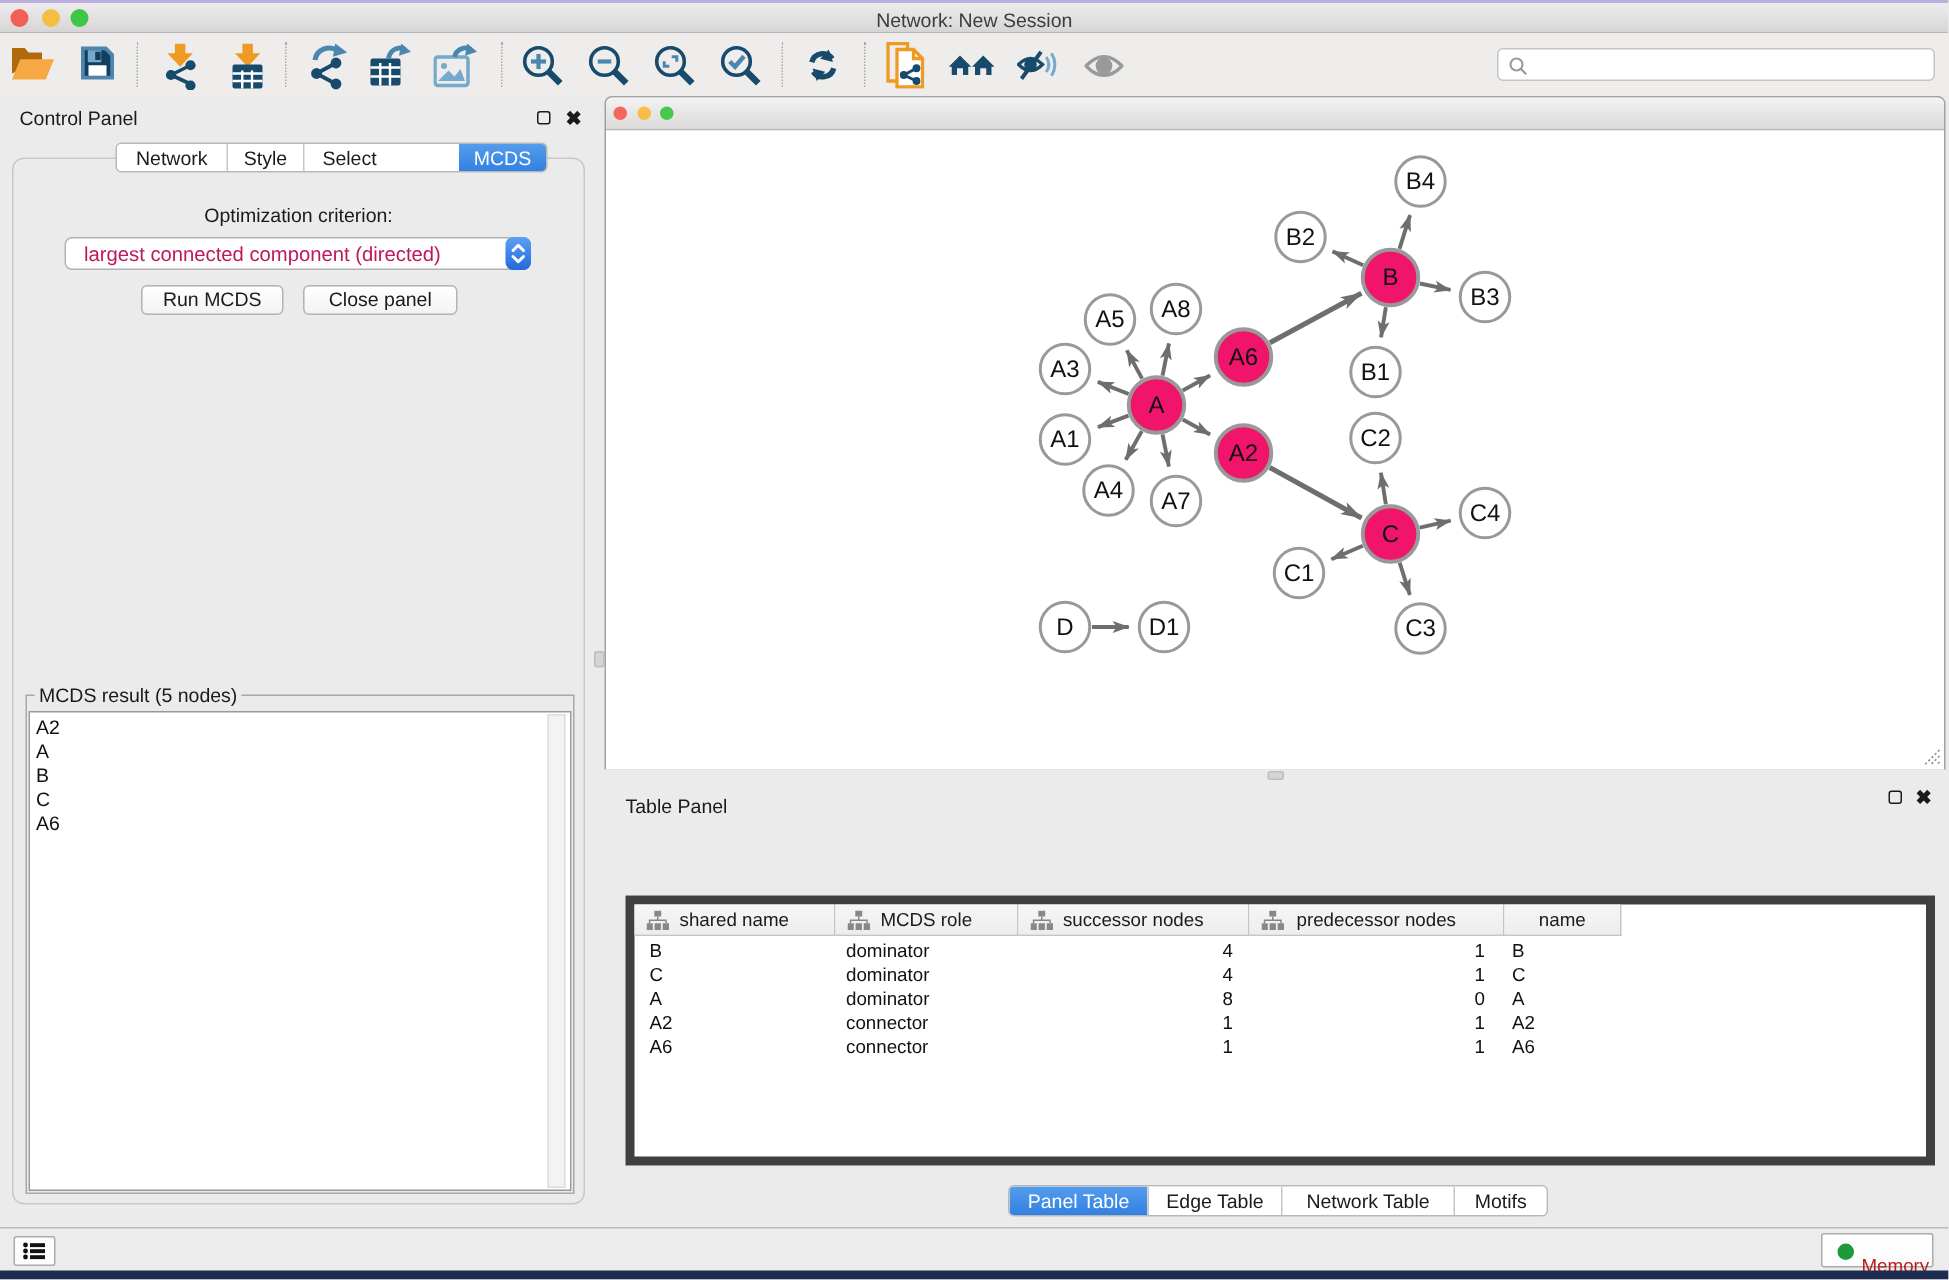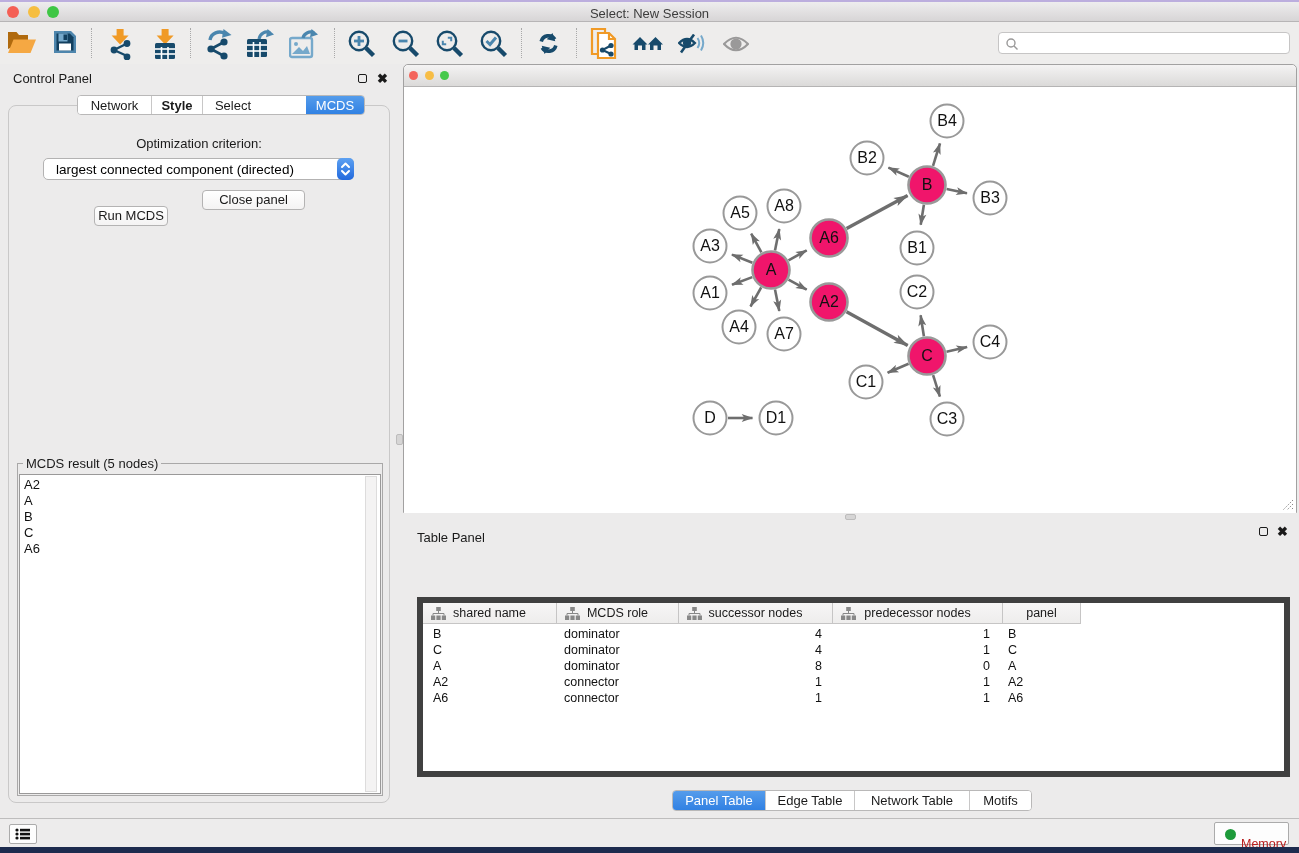--- a/index.html
+++ b/index.html
@@ -22,21 +22,21 @@
 #cptitle{left:13px;top:71px;font-size:13px;color:#1a1a1a;}
 #cpbox{left:8px;top:105px;width:382px;height:698px;border:1.5px solid #c9c8c8;border-radius:8px;background:#ecebeb;}
 
 .tabbar{position:absolute;display:flex;border:1px solid #b9b8b8;border-radius:4px;background:#fff;overflow:hidden;}
 .tab{font-size:13px;color:#1a1a1a;text-align:center;line-height:19px;background:#fff;border-left:1px solid #c8c7c7;}
 .tab:first-child{border-left:none;}
 .tabsel{background:linear-gradient(#559ceb,#3181e3);color:#fff;border-left:none;}
 #cptabs{left:77px;top:95px;height:20px;}
 #optlabel{left:8px;top:136px;width:382px;text-align:center;font-size:13px;color:#1a1a1a;}
 #dropdown{left:43px;top:158px;width:311px;height:22px;background:#fff;border:1px solid #b3b2b2;border-radius:5px;}
-#dropdown .txt{position:absolute;left:12px;top:3px;font-size:13.5px;color:#000000;}
+#dropdown .txt{position:absolute;left:12px;top:3px;font-size:13.5px;color:#be185d;}
 #dropbtn{position:absolute;right:-1px;top:-1px;width:17px;height:22px;background:linear-gradient(#5da1f2,#2269dd);border-radius:5px;}
 .btn{position:absolute;height:20px;background:linear-gradient(#ffffff,#f4f3f3);border:1px solid #b4b3b3;border-radius:4px;font-size:13px;color:#1a1a1a;text-align:center;line-height:18px;}
 
 #fieldset{left:17px;top:463px;width:366px;height:333px;border:1px solid #a9a8a8;}
 #fslegend{position:absolute;left:5px;top:-8px;background:#ecebeb;padding:0 3px;font-size:13px;color:#1a1a1a;}
 #listbox{position:absolute;left:1px;top:10px;width:362px;height:320px;background:#fff;border:1px solid #9a9999;}
 #listbox .item{font-size:13px;color:#111;line-height:16px;padding-left:4px;}
 #lbscroll{position:absolute;right:3px;top:1px;width:12px;height:316px;background:#f4f3f3;border:1px solid #dddcdc;}
 
 #statusbar{left:0;top:818px;width:1299px;height:29px;background:#edecec;border-top:1px solid #bebdbd;}
@@ -59,21 +59,21 @@
 .xmark{position:absolute;font-size:13px;font-weight:bold;color:#1a1a1a;line-height:10px;}
 .grip{position:absolute;}
 </style>
 </head>
 <body>
 <div id="purple" class="abs"></div>
 <div id="titlebar" class="abs">
   <div class="tl" style="left:7px;background:#f45f55;"></div>
   <div class="tl" style="left:28px;background:#f6be40;"></div>
   <div class="tl" style="left:47px;background:#3fc645;"></div>
-  <div id="titletext" class="abs">Select: New Session</div>
+  <div id="titletext" class="abs">Network: New Session</div>
 </div>
 <div id="toolbar" class="abs">
   <svg class="ticon" style="left:8px;top:8px;" width="29" height="25" viewBox="0 0 29 25">
       <path d="M0 2 L8.5 2 L11 5 L20 5 L20 10 L0 19 Z" fill="#b06a0e"></path>
       <path d="M5.5 9.5 L28 9.5 L22.5 23 L0 23 Z" fill="#f5a843"></path>
     </svg>
   <svg class="ticon" style="left:53px;top:8px;" width="24" height="24" viewBox="0 0 24 24">
       <path d="M1 1 H18 L23 6 V23 H1 Z" fill="#4e86ad"></path>
       <path d="M3.5 3.5 H16.8 L20.5 7.2 V20.5 H3.5 Z" fill="#123f5e"></path>
       <rect x="5.5" y="3.5" width="9" height="8" fill="#76a9cb"></rect>
@@ -187,35 +187,35 @@
   </div>
 </div>
 
 <div id="cpheader" class="abs"></div>
 <div id="cptitle" class="abs">Control Panel</div>
 <div class="sq" style="left:358px;top:74px;border-radius:2px;"></div>
 <div class="xmark" style="left:377px;top:74px;">✖</div>
 <div id="cpbox" class="abs"></div>
 <div id="cptabs" class="tabbar">
   <div class="tab" style="width:73px;">Network</div>
-  <div class="tab" style="width:51px;font-weight:bold;">Style</div>
+  <div class="tab" style="width:51px;">Style</div>
   <div class="tab" style="width:61px;">Select</div>
   <div class="tab tabsel" style="width:58px;margin-left:43px;">MCDS</div>
 </div>
 <div id="optlabel" class="abs">Optimization criterion:</div>
 <div id="dropdown" class="abs">
   <div class="txt">largest connected component (directed)</div>
   <div id="dropbtn">
     <svg width="17" height="22" viewBox="0 0 17 22">
         <path d="M5 9 L8.5 5.5 L12 9" fill="none" stroke="#fff" stroke-width="2" stroke-linecap="round" stroke-linejoin="round"></path>
         <path d="M5 13 L8.5 16.5 L12 13" fill="none" stroke="#fff" stroke-width="2" stroke-linecap="round" stroke-linejoin="round"></path>
       </svg>
   </div>
 </div>
-<div class="btn" style="left:94px;top:206px;width:74px;">Run MCDS</div>
+<div class="btn" style="left:94px;top:190px;width:95px;">Run MCDS</div>
 <div class="btn" style="left:202px;top:190px;width:103px;">Close panel</div>
 <div id="fieldset" class="abs">
   <div id="fslegend">MCDS result (5 nodes)</div>
   <div id="listbox">
     <div class="item" style="margin-top:2px;">A2</div>
     <div class="item">A</div>
     <div class="item">B</div>
     <div class="item">C</div>
     <div class="item">A6</div>
     <div id="lbscroll"></div>
@@ -399,21 +399,21 @@
       <svg style="position:absolute;left:8px;top:4px;" width="15" height="13" viewBox="0 0 15 13">
         <rect x="5.2" y="0" width="4.6" height="4" fill="#888"></rect>
         <rect x="0" y="8.5" width="4.2" height="4.5" fill="#888"></rect>
         <rect x="5.4" y="8.5" width="4.2" height="4.5" fill="#888"></rect>
         <rect x="10.8" y="8.5" width="4.2" height="4.5" fill="#888"></rect>
         <path d="M7.5 4 V6.5 M2 8.5 V6.5 H13 V8.5" fill="none" stroke="#888" stroke-width="1"></path>
       </svg>
       <div class="lbl">predecessor nodes</div>
     </div>
   <div class="thead" style="left:580px;width:78px;">
-      <div class="lbl">panel</div>
+      <div class="lbl">name</div>
     </div>
   <div class="trow" style="left:10px;top:24px;">B</div>
   <div class="trow" style="left:141px;top:24px;">dominator</div>
   <div class="trow" style="left:256px;top:24px;width:143px;text-align:right;">4</div>
   <div class="trow" style="left:410px;top:24px;width:157px;text-align:right;">1</div>
   <div class="trow" style="left:585px;top:24px;">B</div>
   <div class="trow" style="left:10px;top:40px;">C</div>
   <div class="trow" style="left:141px;top:40px;">dominator</div>
   <div class="trow" style="left:256px;top:40px;width:143px;text-align:right;">4</div>
   <div class="trow" style="left:410px;top:40px;width:157px;text-align:right;">1</div>

